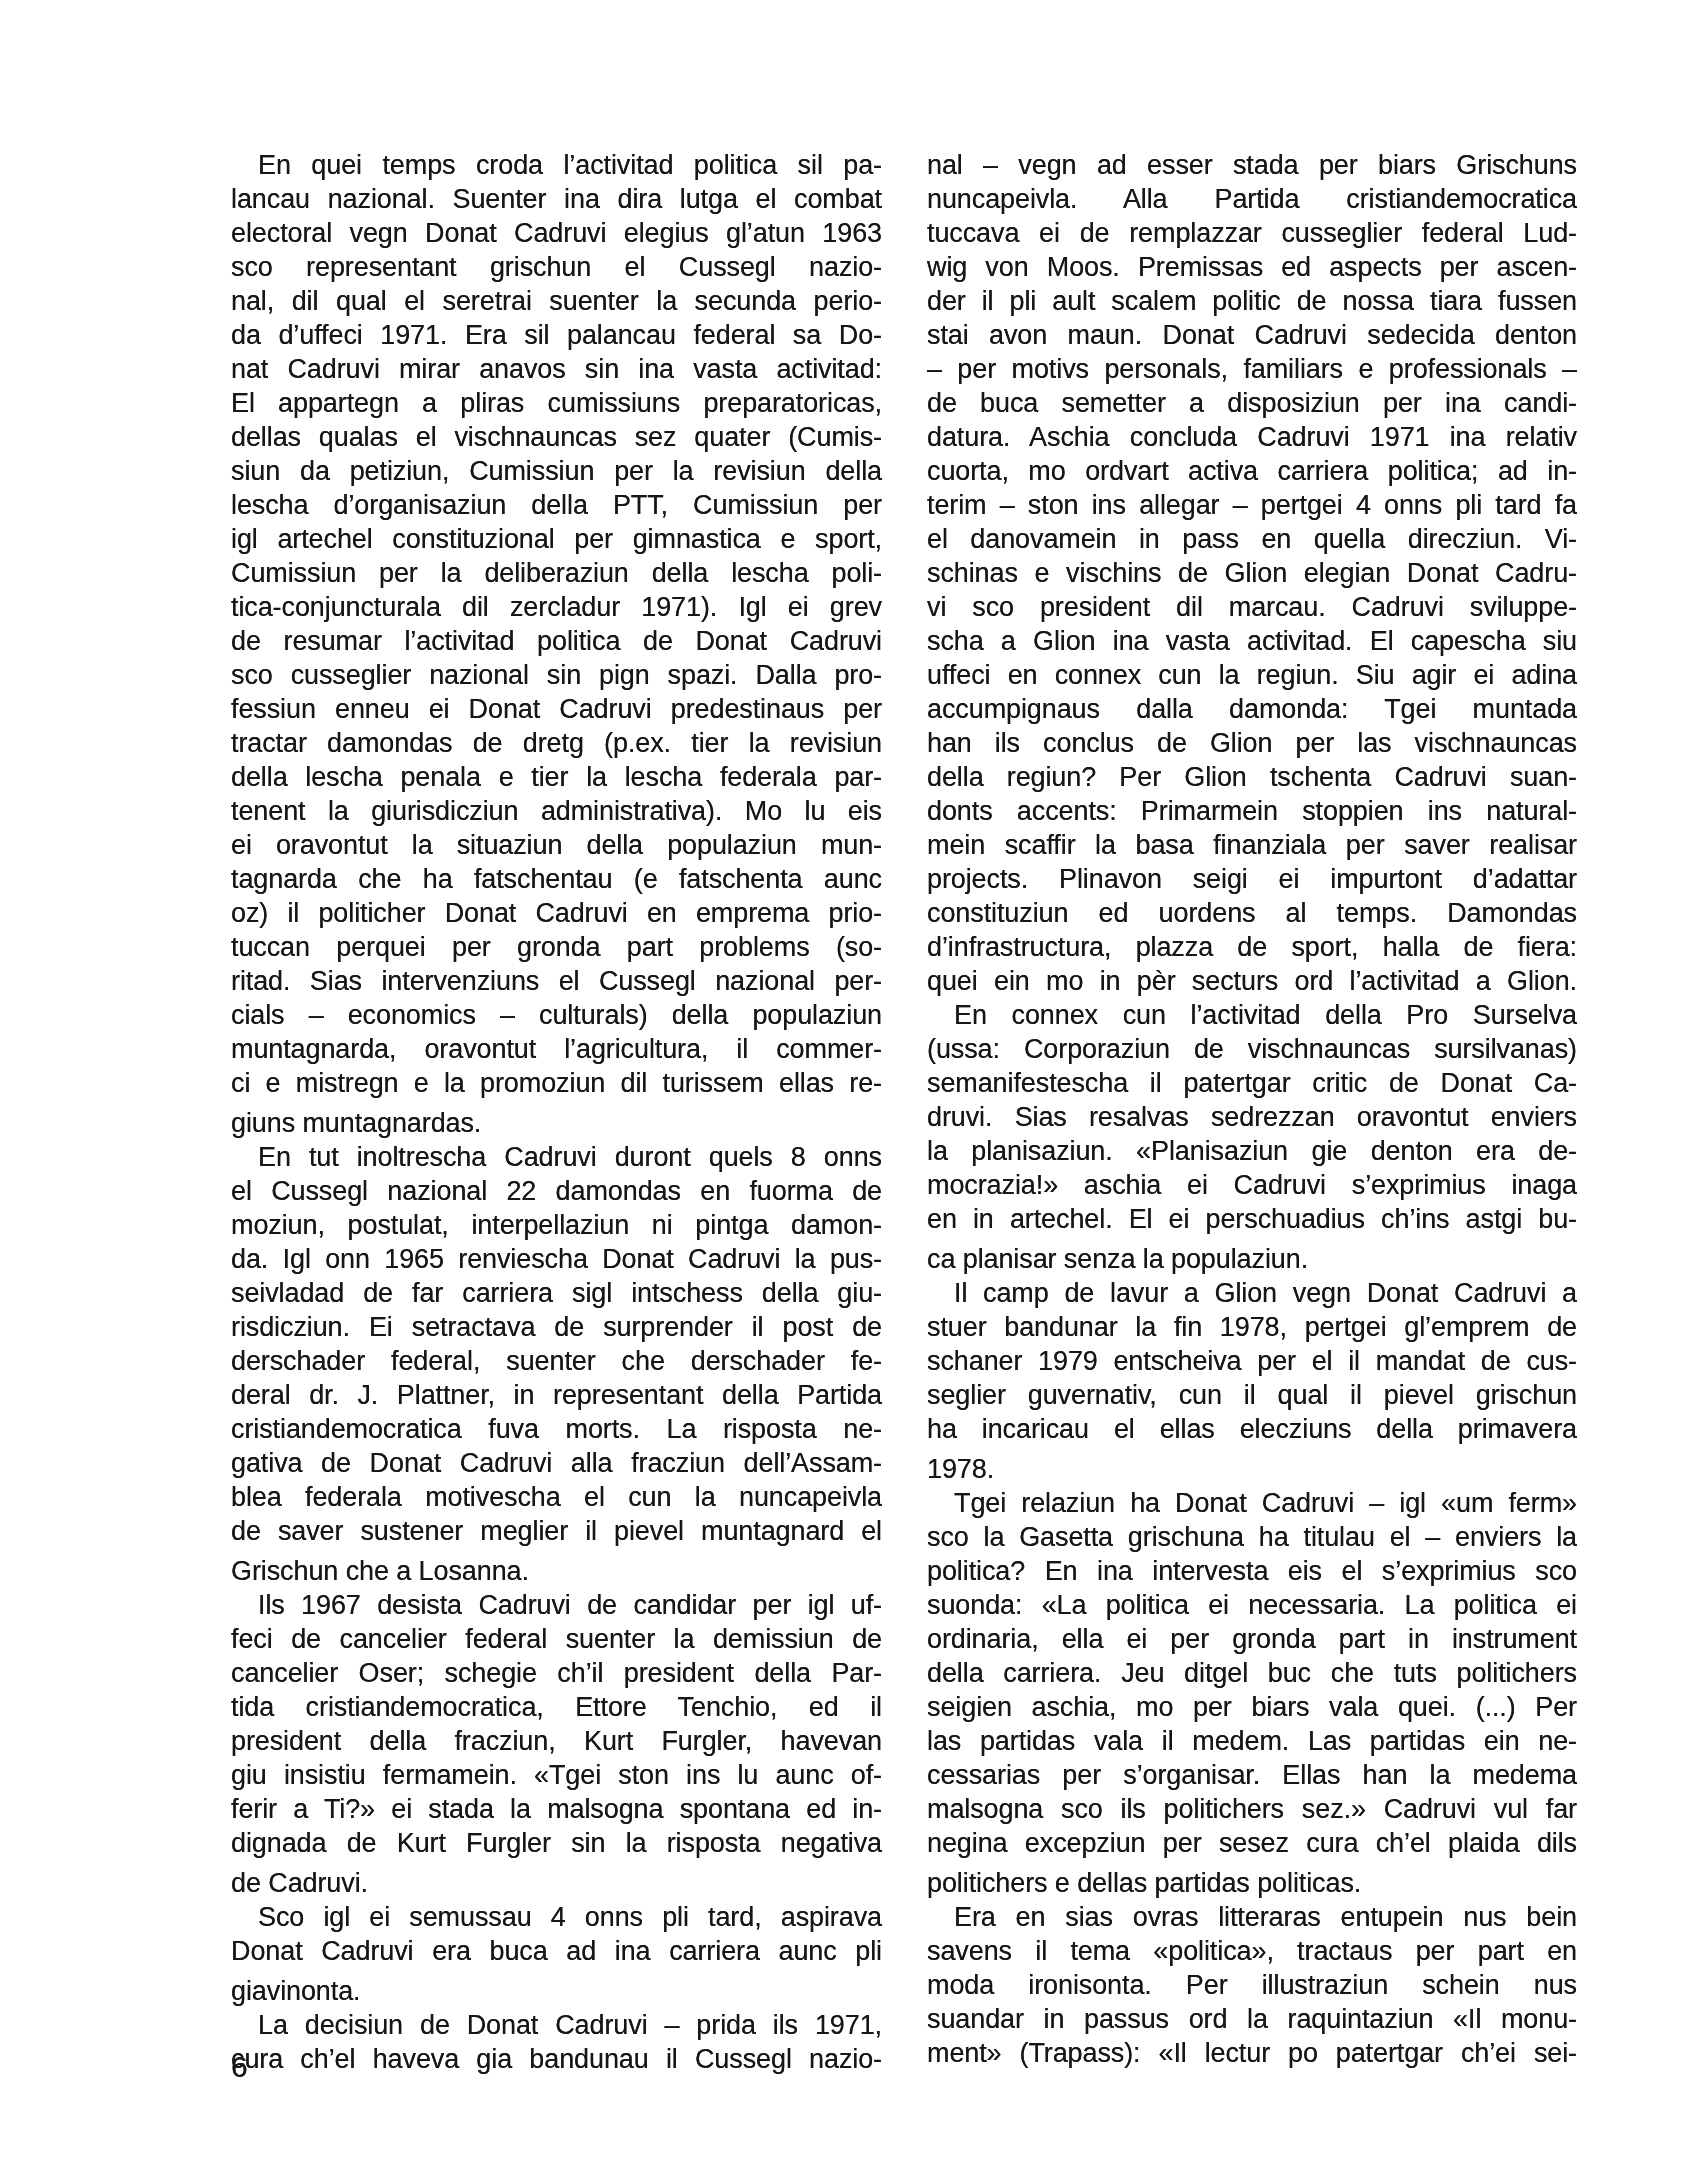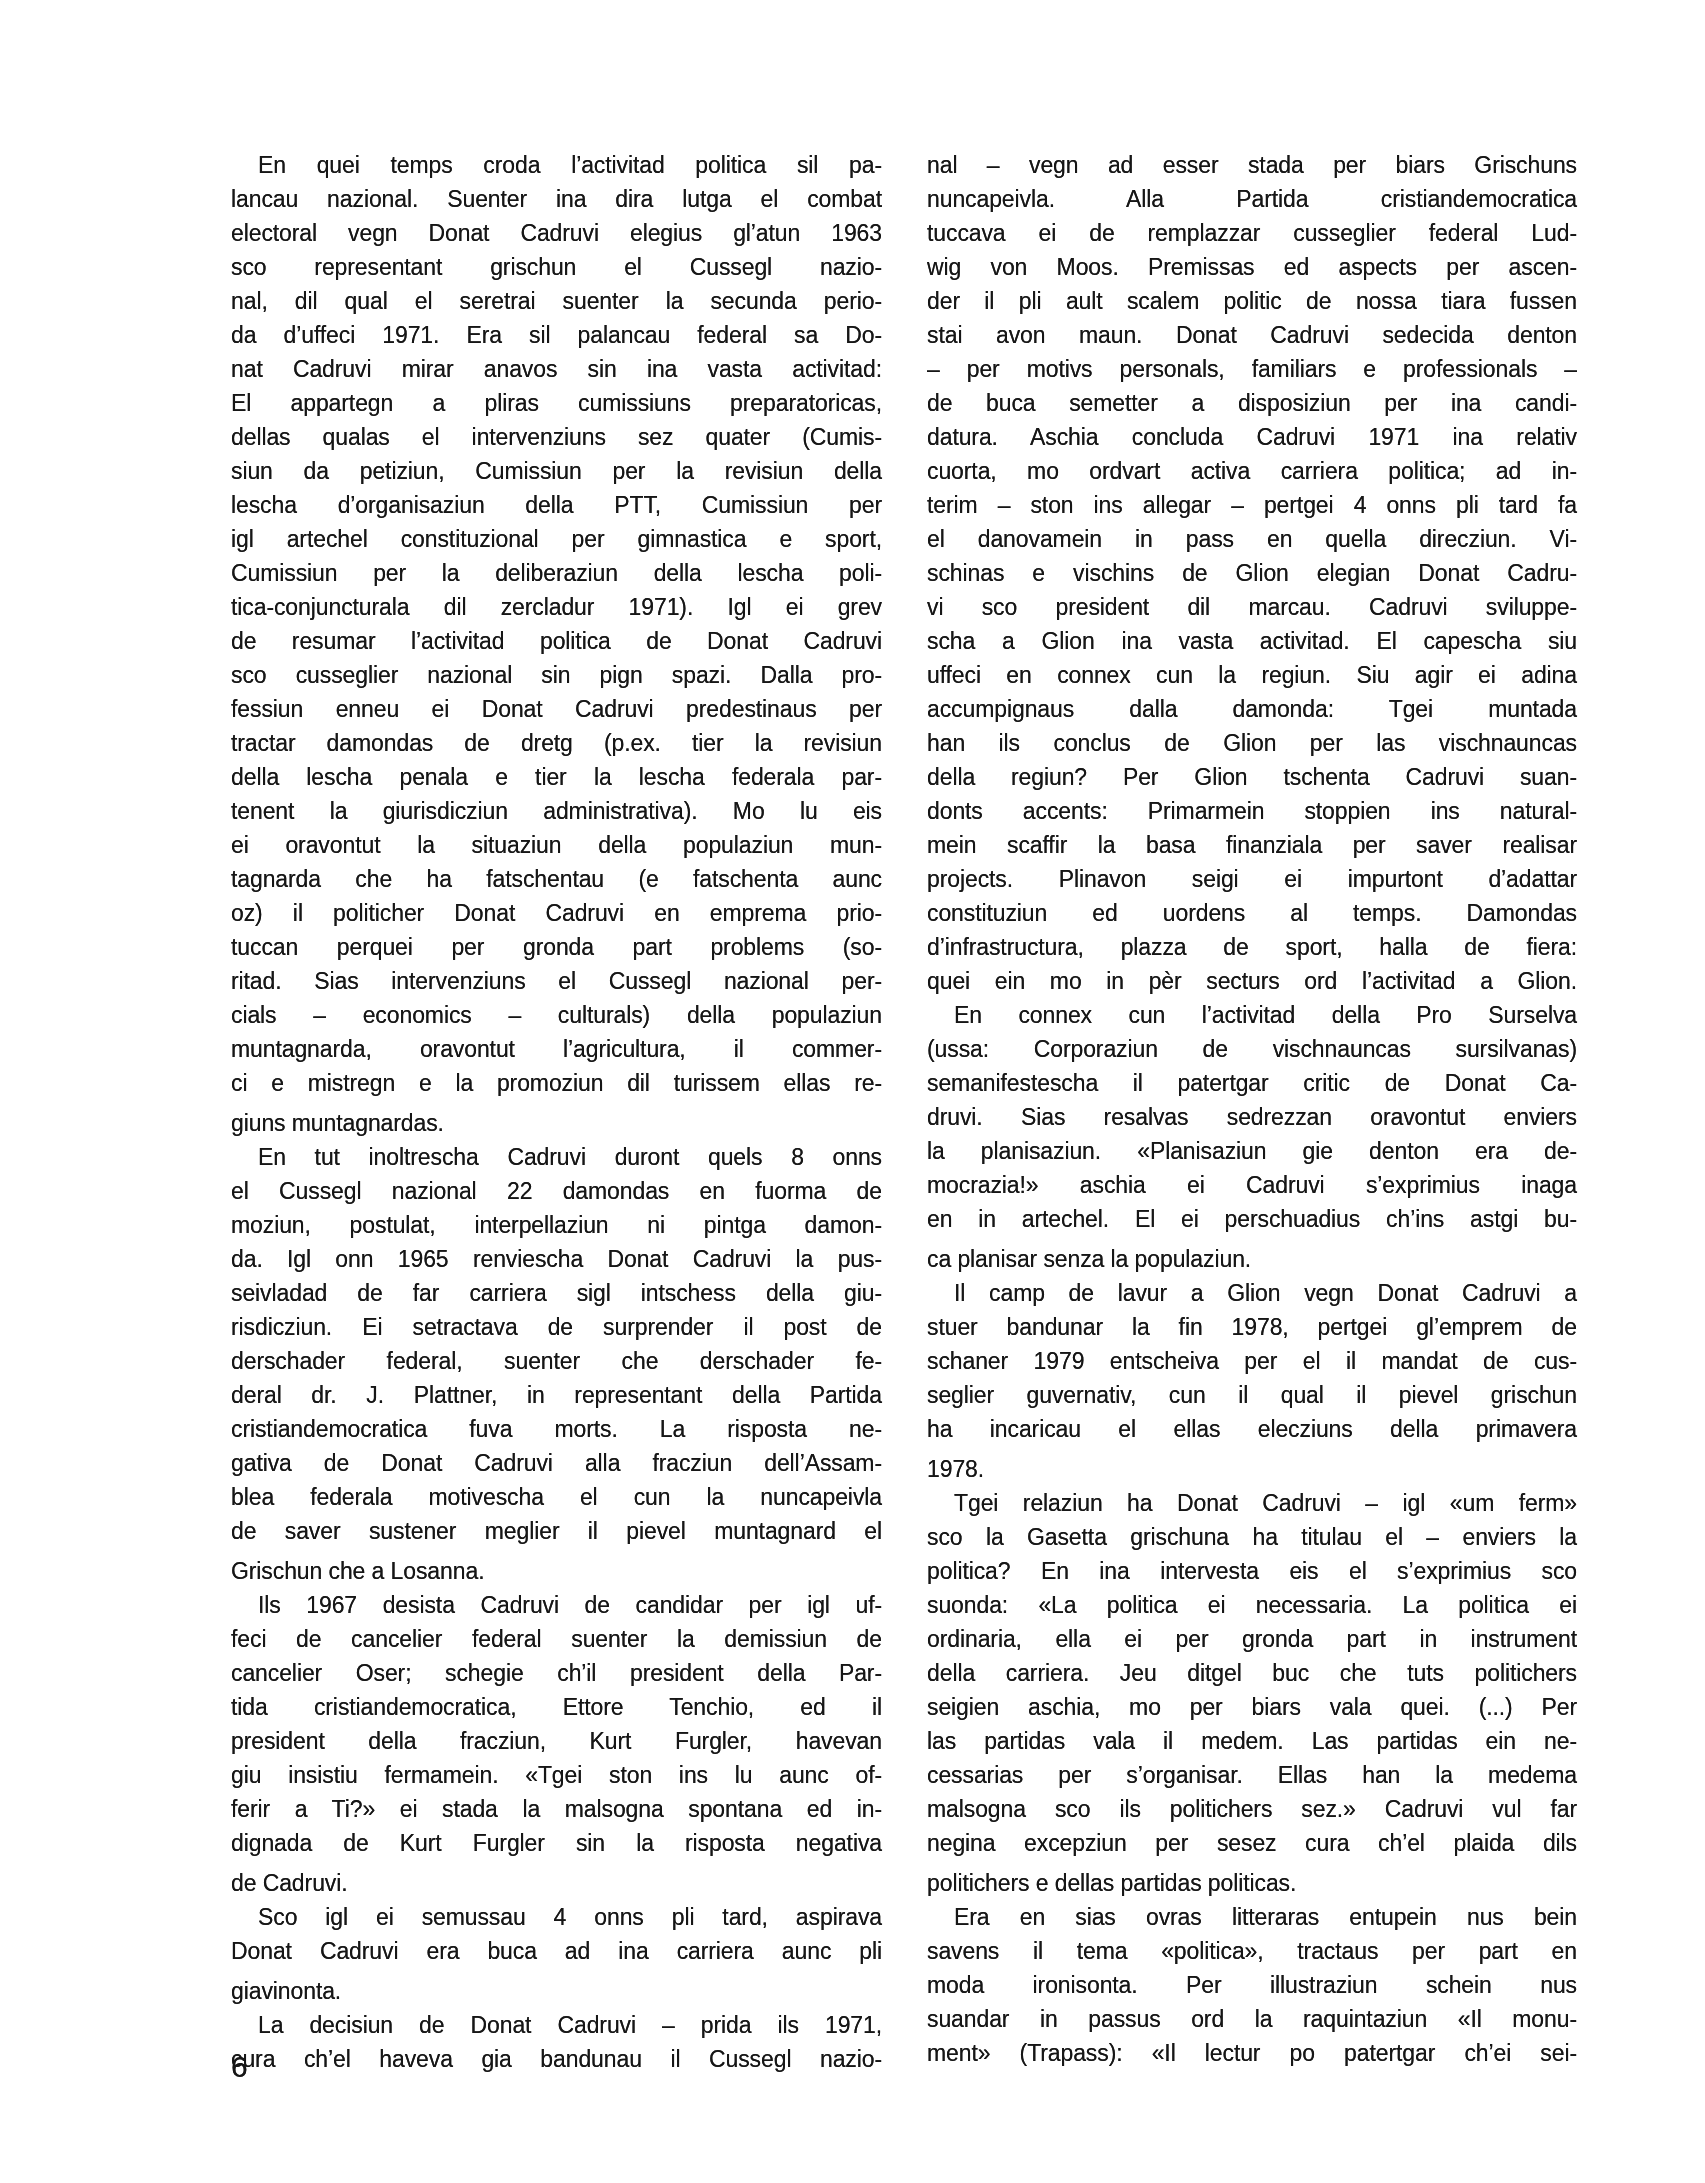--- a/index.html
+++ b/index.html
@@ -9,21 +9,21 @@
     background: #ffffff;
     position: relative;
     font-family: "Liberation Sans", sans-serif;
     color: #161616;
     overflow: hidden;
   }
   .page { position: absolute; inset: 0; background: #ffffff; }
   .col {
     position: absolute;
     top: 148px;
-    font-size: 23px;
+    font-size: 27px;
     line-height: 34px;
     letter-spacing: -0.1px;
     text-shadow: 0 0 0.5px rgba(0,0,0,0.75);
   }
   .col-left  { left: 231px;  width: 651px; }
   .col-right { left: 927px; width: 650px; }
   .line {
     text-align: justify;
     text-align-last: justify;
     height: 34px;
@@ -47,21 +47,21 @@
 <main class="page">
   <section class="col col-left">
       <div class="line indent"><span>En quei temps croda l’activitad politica sil pa-</span></div>
       <div class="line"><span>lancau nazional. Suenter ina dira lutga el combat</span></div>
       <div class="line"><span>electoral vegn Donat Cadruvi elegius gl’atun 1963</span></div>
       <div class="line"><span>sco representant grischun el </span><span class="it">Cussegl nazio-</span></div>
       <div class="line"><span class="it">nal,</span><span> dil qual el seretrai suenter la secunda perio-</span></div>
       <div class="line"><span>da d’uffeci 1971. Era sil palancau federal sa Do-</span></div>
       <div class="line"><span>nat Cadruvi mirar anavos sin ina vasta activitad:</span></div>
       <div class="line"><span>El appartegn a pliras cumissiuns preparatoricas,</span></div>
-      <div class="line"><span>dellas qualas el intervenziuns sez quater (Cumis-</span></div>
+      <div class="line"><span>dellas qualas el vischnauncas sez quater (Cumis-</span></div>
       <div class="line"><span>siun da petiziun, Cumissiun per la revisiun della</span></div>
       <div class="line"><span>lescha d’organisaziun della PTT, Cumissiun per</span></div>
       <div class="line"><span>igl artechel constituzional per gimnastica e sport,</span></div>
       <div class="line"><span>Cumissiun per la deliberaziun della lescha poli-</span></div>
       <div class="line"><span>tica-conjuncturala dil zercladur 1971). Igl ei grev</span></div>
       <div class="line"><span>de resumar l’activitad politica de </span><span class="it">Donat Cadruvi</span></div>
       <div class="line"><span>sco </span><span class="it">cusseglier nazional</span><span> sin pign spazi. Dalla pro-</span></div>
       <div class="line"><span>fessiun enneu ei Donat Cadruvi predestinaus per</span></div>
       <div class="line"><span>tractar damondas de dretg (p.ex. tier la revisiun</span></div>
       <div class="line"><span>della lescha penala e tier la lescha federala par-</span></div>

